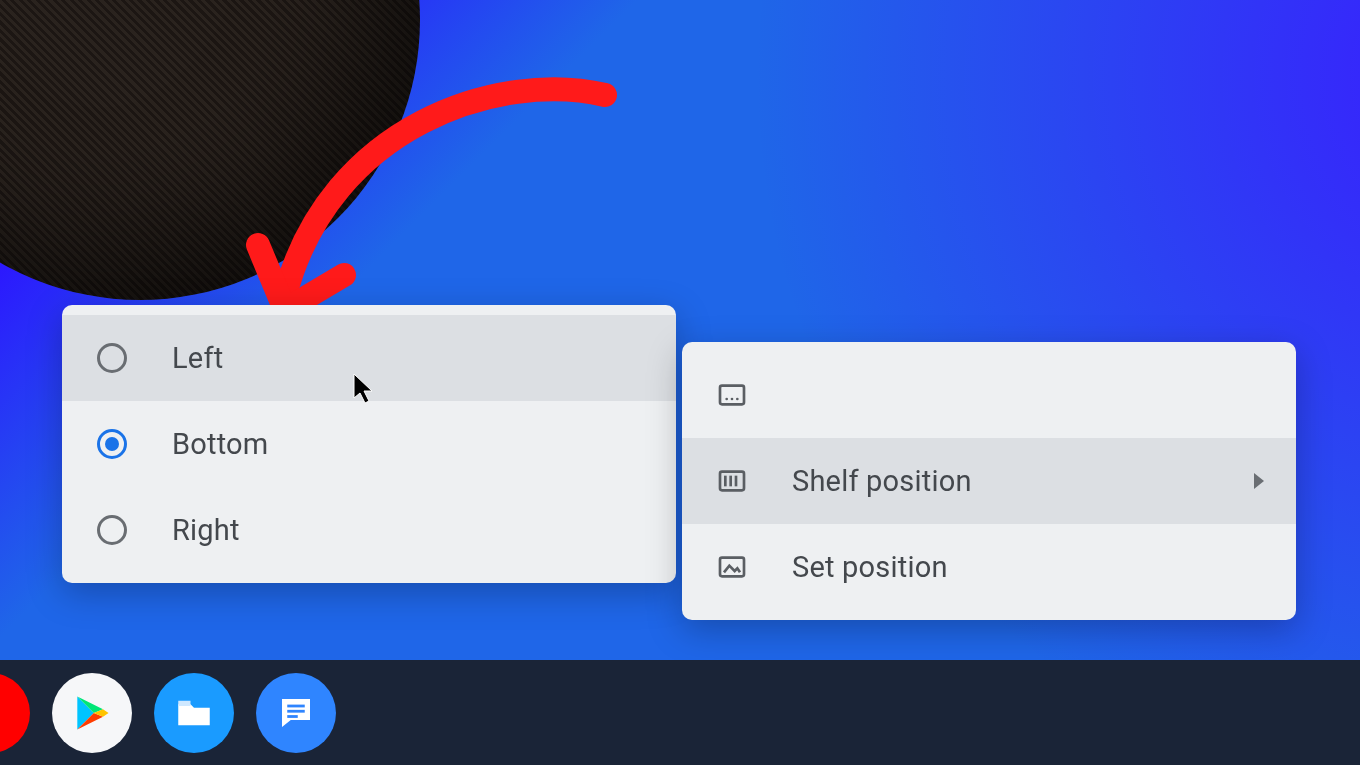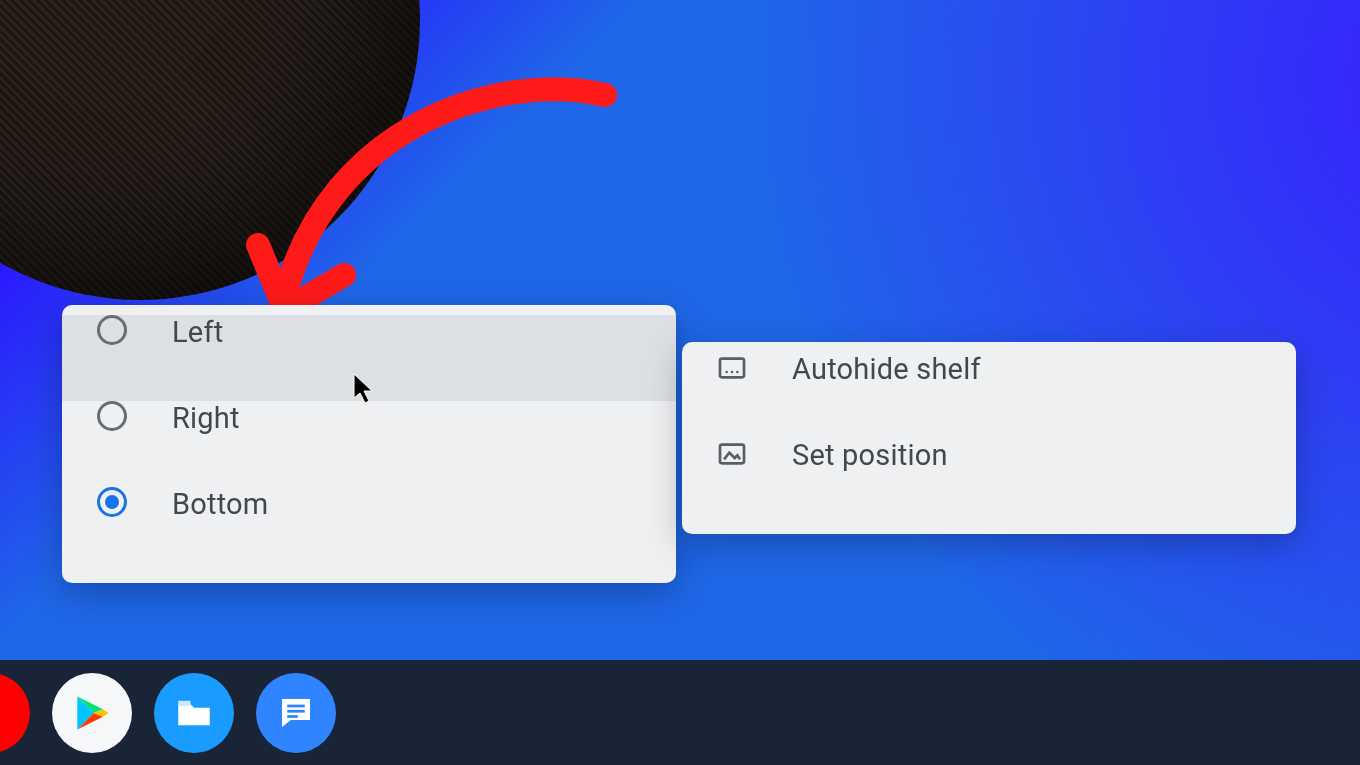--- a/index.html
+++ b/index.html
@@ -45,21 +45,21 @@
   .submenu-position {
     top: 305px; left: 62px;
     width: 614px;
   }
   .context-menu {
     top: 342px; left: 682px;
     width: 614px;
   }
   .menu-item {
     display: flex;
-    align-items: flex-start;
+    align-items: center;
     height: 86px;
     padding: 0 32px 0 28px;
     gap: 38px;
     color: #3a3f45;
     font-size: 29px;
     cursor: default;
     position: relative;
   }
   .menu-item.hovered { background: #dcdfe3; }
   .menu-item .icon-slot { width: 44px; display:flex; align-items:center; justify-content:center; }
@@ -118,43 +118,54 @@
 
 <div class="menu submenu-position">
   <div class="menu-item hovered">
     <span class="icon-slot">
         <span class="radio"></span>
       </span>
     <span class="label">Left</span>
   </div>
   <div class="menu-item">
     <span class="icon-slot">
+        <span class="radio selected"></span>
+      </span>
+    <span class="label">Bottom</span>
+  </div>
+  <div class="menu-item">
+    <span class="icon-slot">
         <span class="radio"></span>
       </span>
     <span class="label">Right</span>
-  </div>
-  <div class="menu-item">
-    <span class="icon-slot">
-        <span class="radio selected"></span>
-      </span>
-    <span class="label">Bottom</span>
   </div>
 </div>
 
 <div class="menu context-menu">
   <div class="menu-item">
     <span class="icon-slot">
       <svg width="32" height="32" viewBox="0 0 24 24" fill="none" stroke="#5a5e63" stroke-width="2">
         <rect x="3" y="5" width="18" height="14" rx="1.5"></rect>
         <circle cx="8" cy="15" r="1" fill="#5a5e63" stroke="none"></circle>
         <circle cx="12" cy="15" r="1" fill="#5a5e63" stroke="none"></circle>
         <circle cx="16" cy="15" r="1" fill="#5a5e63" stroke="none"></circle>
       </svg>
     </span>
-    <span class="label">Autohide shelf</span>
+  </div>
+  <div class="menu-item hovered">
+    <span class="icon-slot">
+      <svg width="32" height="32" viewBox="0 0 24 24" fill="none" stroke="#5a5e63" stroke-width="2">
+        <rect x="3" y="5" width="18" height="14" rx="1.5"></rect>
+        <line x1="7" y1="8" x2="7" y2="16"></line>
+        <line x1="11" y1="8" x2="11" y2="16"></line>
+        <line x1="15" y1="8" x2="15" y2="16"></line>
+      </svg>
+    </span>
+    <span class="label">Shelf position</span>
+    <span class="chevron"></span>
   </div>
   <div class="menu-item">
     <span class="icon-slot">
       <svg width="32" height="32" viewBox="0 0 24 24" fill="none" stroke="#5a5e63" stroke-width="2">
         <rect x="3" y="5" width="18" height="14" rx="1.5"></rect>
         <path d="M6 16 L10 11 L14 15 L16 13 L18 16" fill="none"></path>
       </svg>
     </span>
     <span class="label">Set position</span>
   </div>

